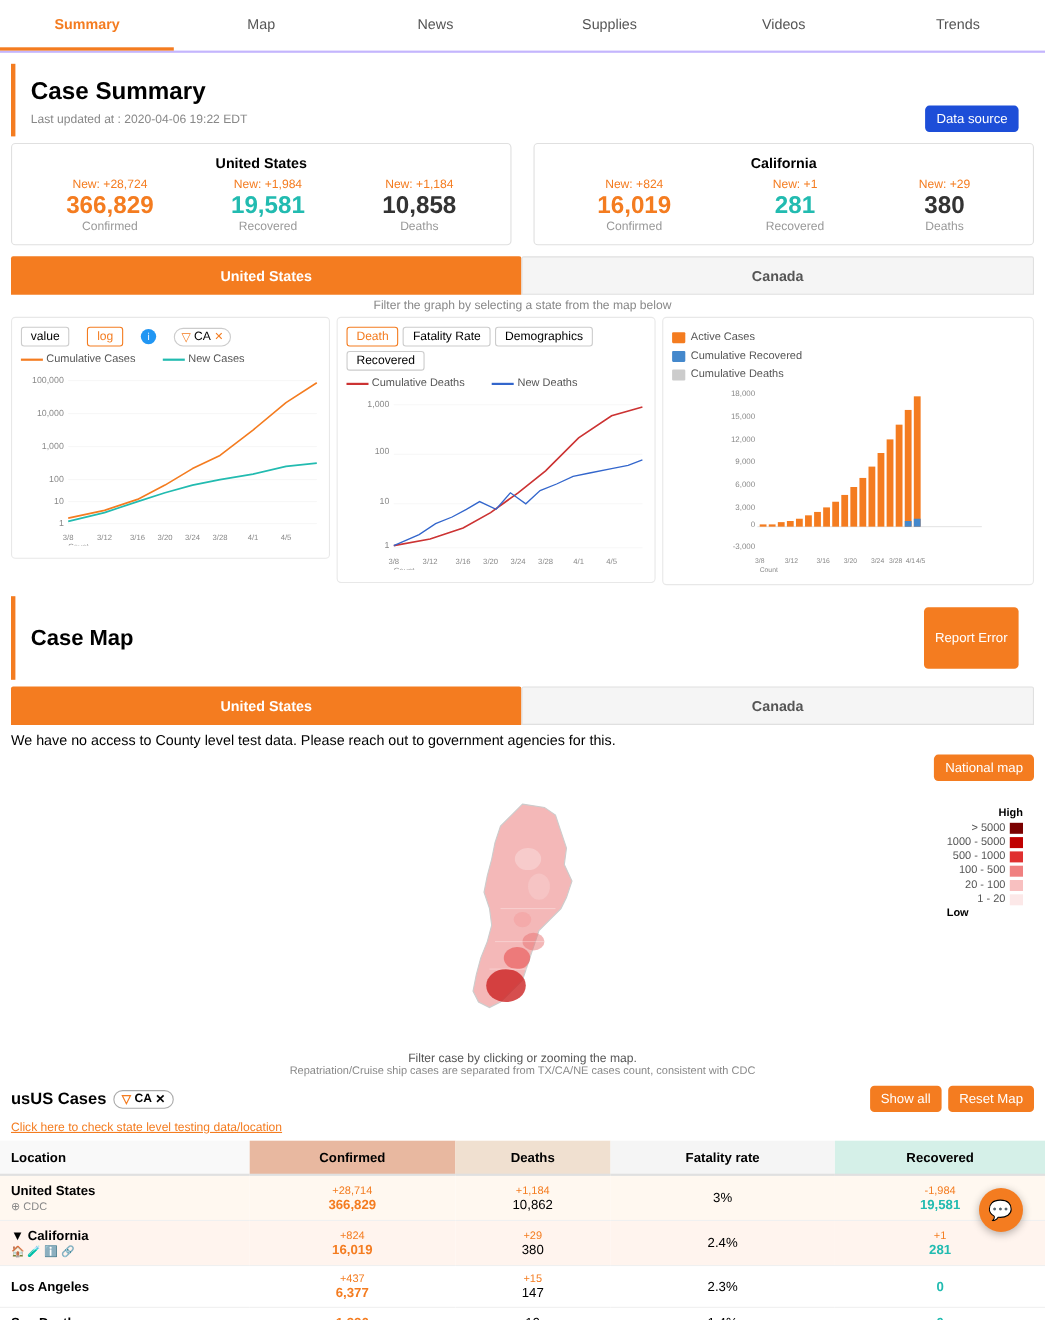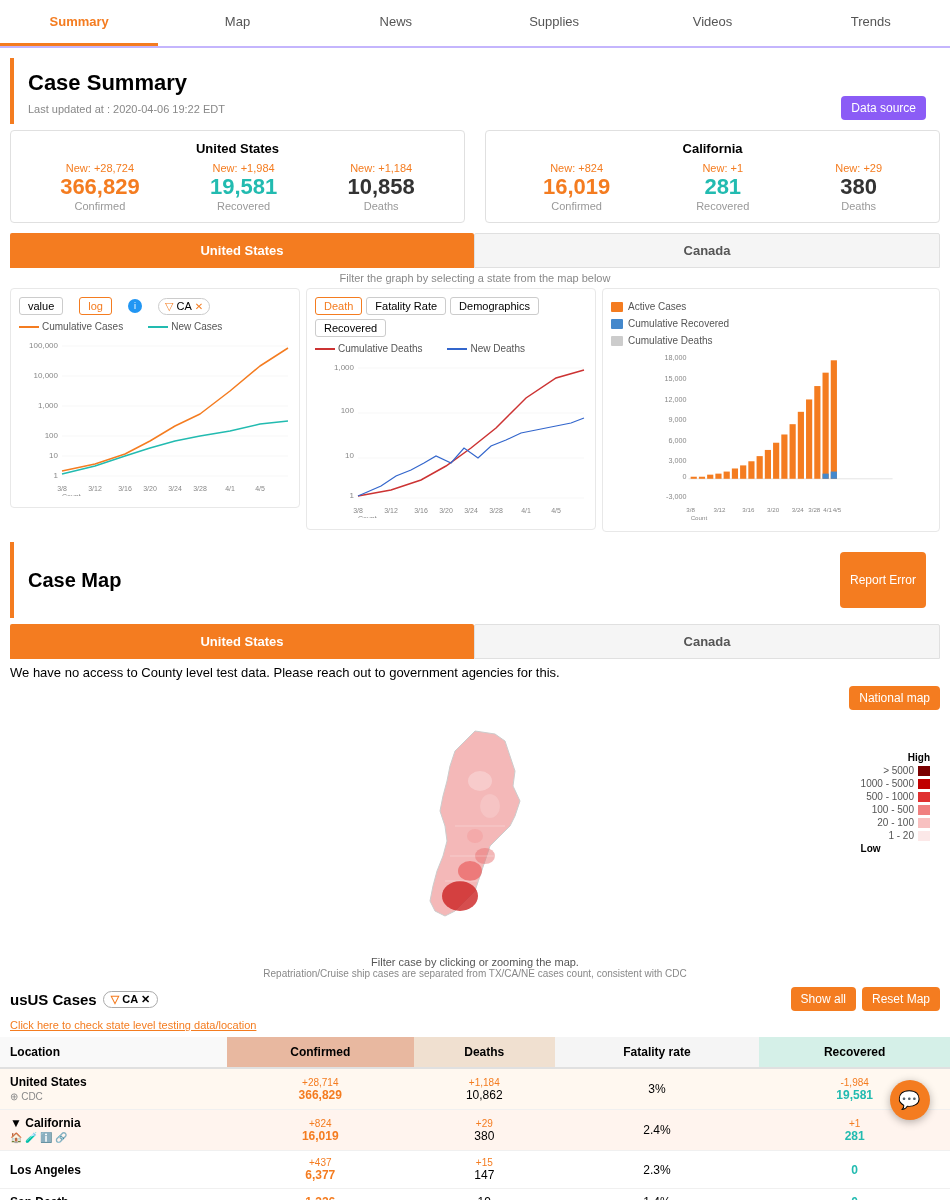--- a/index.html
+++ b/index.html
@@ -8,21 +8,21 @@
     
     .nav { display: flex; border-bottom: 2px solid #c4b5fd; }
     .nav-item { flex: 1; text-align: center; padding: 14px 0; font-size: 13px; color: #555; cursor: pointer; }
     .nav-item.active { color: #f47c20; border-bottom: 3px solid #f47c20; font-weight: 600; }
 
     
     .header { padding: 12px 14px 4px; border-left: 4px solid #f47c20; margin: 10px 10px 6px; }
     .header h2 { font-size: 22px; font-weight: 700; }
     .header-sub { display: flex; justify-content: space-between; align-items: center; }
     .last-updated { font-size: 11px; color: #888; margin-top: 2px; }
-    .btn-datasource { background: #8b5cf6; color: #fff; border: none; border-radius: 4px; padding: 5px 10px; font-size: 12px; cursor: pointer; }
+    .btn-datasource { background: #1d4ed8; color: #fff; border: none; border-radius: 4px; padding: 5px 10px; font-size: 12px; cursor: pointer; }
 
     
     .stats-row { display: flex; gap: 0; margin: 0 10px 10px; }
     .stats-card { flex: 1; border: 1px solid #e0e0e0; border-radius: 4px; padding: 10px 14px; }
     .stats-card + .stats-card { margin-left: 20px; }
     .stats-card-title { text-align: center; font-size: 13px; font-weight: 600; margin-bottom: 6px; }
     .stats-inner { display: flex; justify-content: space-around; }
     .stat-item { text-align: center; }
     .stat-new { font-size: 11px; color: #f47c20; }
     .stat-value { font-size: 22px; font-weight: 700; color: #f47c20; }
@@ -59,21 +59,21 @@
     .leg-item { display: flex; align-items: center; gap: 5px; }
     .leg-rect { display: inline-block; width: 12px; height: 10px; border-radius: 1px; }
 
     
     .section-header { display: flex; align-items: center; justify-content: space-between; padding: 10px 14px; border-left: 4px solid #f47c20; margin: 0 10px 6px; }
     .section-title { font-size: 20px; font-weight: 700; }
     .btn-report { background: #f47c20; color: #fff; border: none; border-radius: 4px; padding: 21px 10px; font-size: 12px; cursor: pointer; }
     .btn-national { background: #f47c20; color: #fff; border: none; border-radius: 4px; padding: 5px 10px; font-size: 12px; cursor: pointer; float: right; margin: 0 10px 6px; }
 
     .map-container { position: relative; display: flex; justify-content: center; margin: 10px; min-height: 220px; }
-    .map-legend-right { position: absolute; right: 10px; top: 26px; font-size: 10px; }
+    .map-legend-right { position: absolute; right: 10px; top: 8px; font-size: 10px; }
     .map-legend-item { display: flex; align-items: center; justify-content: flex-end; gap: 4px; margin-bottom: 2px; }
     .map-legend-swatch { width: 12px; height: 10px; }
 
     
     .cases-header { display: flex; align-items: center; justify-content: space-between; margin: 8px 10px; }
     .cases-title { font-size: 15px; font-weight: 700; display: flex; align-items: center; gap: 6px; }
     .cases-actions { display: flex; gap: 6px; }
     .btn-show-all { background: #f47c20; color: #fff; border: none; border-radius: 4px; padding: 5px 10px; font-size: 12px; cursor: pointer; }
     .btn-reset { background: #f47c20; color: #fff; border: none; border-radius: 4px; padding: 5px 10px; font-size: 12px; cursor: pointer; }
     .testing-link { font-size: 11px; color: #f47c20; margin: 0 10px 6px; cursor: pointer; text-decoration: underline; }

